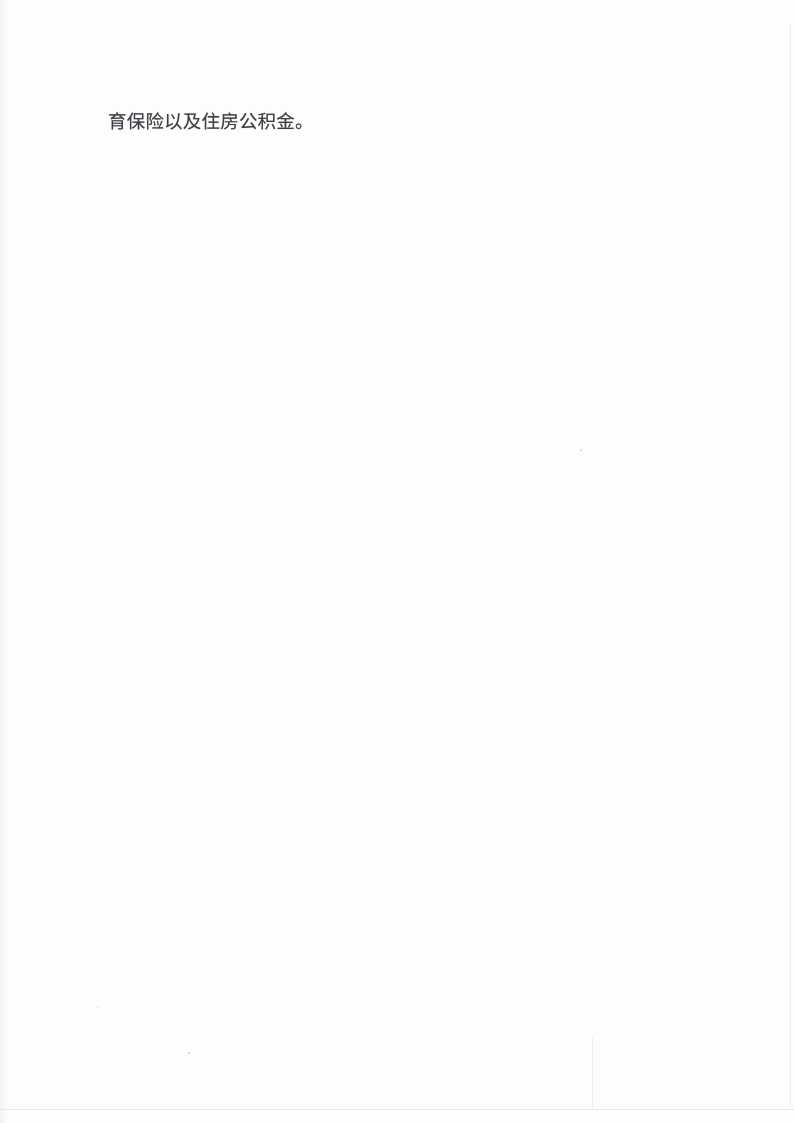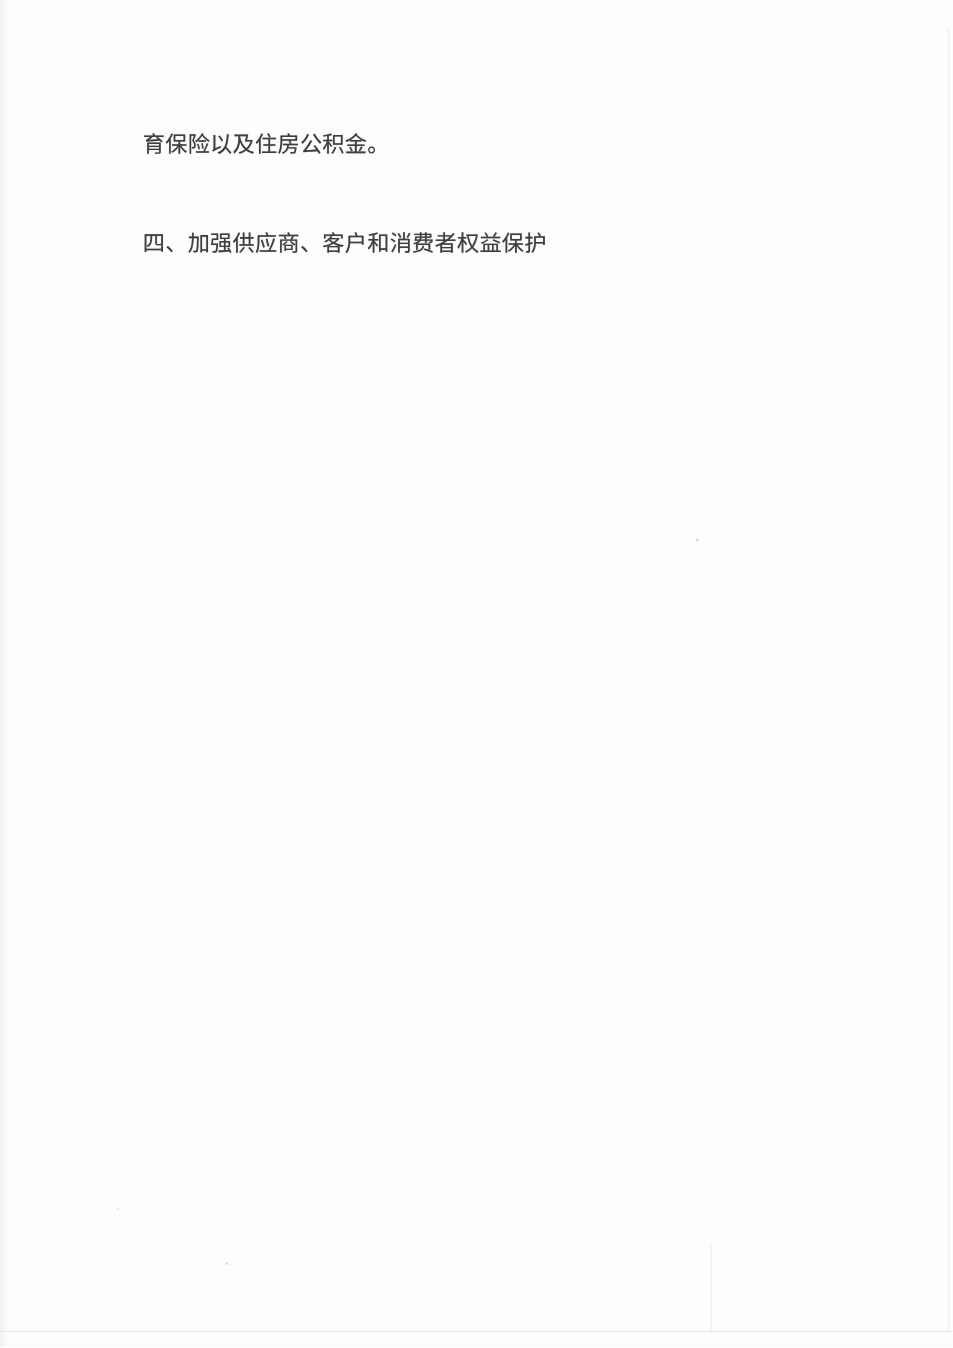--- a/index.html
+++ b/index.html
@@ -11,21 +11,21 @@
     position: relative;
     width: 794px;
     height: 1123px;
     background: #fdfdfe;
     overflow: hidden;
     font-family: "Liberation Serif", "DejaVu Serif", serif;
     color: #3d3e42;
   }
   .content {
     position: absolute;
-    left: 119px;
+    left: 108px;
     top: 102px;
     width: 566px;
   }
   .content p,
   .content h2 {
     margin: 0;
     font-size: 18.5px;
     font-weight: normal;
     line-height: 41px;
     text-align: justify;
@@ -77,21 +77,20 @@
 </style>
 </head>
 <body>
 
 <div class="page">
 
   <div class="content">
     <p>育保险以及住房公积金。</p>
 
 
-    <h2 class="heading">四、加强供应商、客户和消费者权益保护</h2>
 
 
   </div>
 
   <div class="edge-shadow-left"></div>
   <div class="scan-line-bottom"></div>
   <div class="scan-line-vertical"></div>
   <div class="scan-line-right"></div>
   <div class="speck s1"></div>
   <div class="speck s2"></div>

